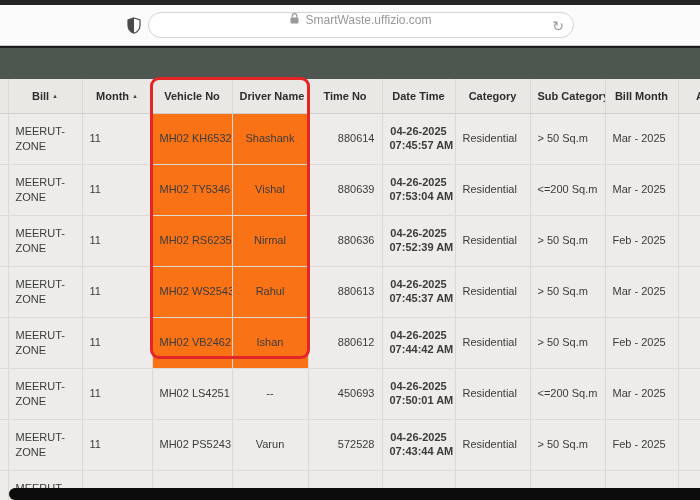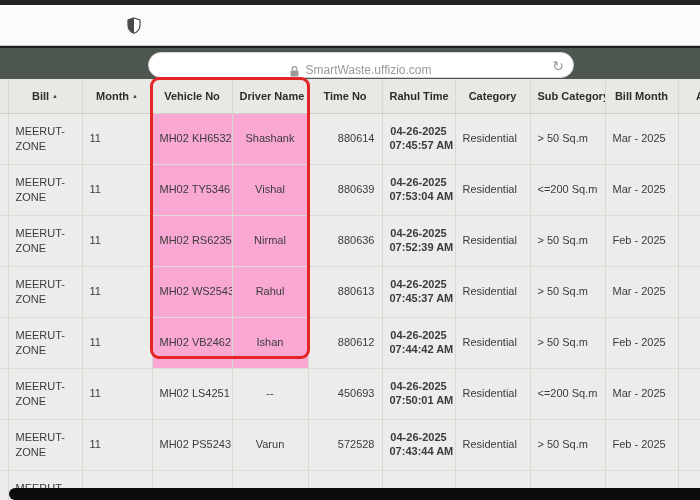--- a/index.html
+++ b/index.html
@@ -7,22 +7,22 @@
     width:700px;height:500px;overflow:hidden;position:relative;
     background:#edecea;font-family:"Liberation Sans", sans-serif;
   }
   
   .topbar{height:5px;background:#242424;}
   .chrome{height:40px;background:#fbfbfb;position:relative;border-bottom:1px solid #c9c9c9;}
   .shield{position:absolute;left:127px;top:12px;width:14px;height:17px;}
   .urlbar{
     position:absolute;left:148px;top:7px;width:426px;height:26px;box-sizing:border-box;
     border:1px solid #d4d4d4;border-radius:14px;background:#ffffff;
-    display:flex;align-items:flex-end;justify-content:center;
-    color:#989898;font-size:12px;margin-top:40px;
+    display:flex;align-items:flex-start;justify-content:center;
+    color:#989898;font-size:12px;
   }
   .urlbar .lock{margin-right:6px;display:inline-flex;}
   .reload{
     position:absolute;right:9px;top:4px;color:#9a9a9a;font-size:14px;line-height:18px;
     cursor:pointer;
   }
   
   .appbar{height:34px;background:#4d574f;border-top:2px solid #1e1e1e;box-sizing:border-box;}
   
   .tablewrap{position:absolute;left:0;top:79px;width:700px;height:421px;overflow:hidden;}
@@ -37,21 +37,21 @@
   }
   thead th{
     height:34px;background:#e9e8e5;color:#2d2d2d;font-weight:bold;text-align:center;
     border-bottom:1px solid #cfceca;white-space:nowrap;
   }
   thead th .sort{font-size:6px;margin-left:3px;vertical-align:2px;color:#444;}
   tbody td{
     height:51px;background:#edecea;color:#3b3b3b;border-bottom:1px solid #dcdbd8;
     vertical-align:middle;line-height:1.3;
   }
-  td.hl{background:#f9a8d4;}
+  td.hl{background:#f97316;}
   td.col-zone,td.col-ward,td.col-category,td.col-subcategory,td.col-month{text-align:left;}
   td.col-vehicle,td.col-driver,td.col-datetime{text-align:center;white-space:nowrap;}
   td.col-bill{text-align:right;margin-left:48px;}
   td.col-datetime div{line-height:1.25;font-weight:bold;}
   
   .hlbox{
     position:absolute;left:150px;top:77px;width:160px;height:282px;box-sizing:border-box;
     border:3px solid #e42527;border-radius:9px;z-index:5;pointer-events:none;
   }
   .bottombar{
@@ -106,21 +106,21 @@
         <col class="col-amount">
       </colgroup>
     <thead>
         <tr id="header-row">
           <th class="col-stub"><span></span></th>
           <th class="col-zone"><span>Bill</span><span class="sort">▲</span></th>
           <th class="col-ward"><span>Month</span><span class="sort">▲</span></th>
           <th class="col-vehicle"><span>Vehicle No</span></th>
           <th class="col-driver"><span>Driver Name</span></th>
           <th class="col-bill"><span>Time No</span></th>
-          <th class="col-datetime"><span>Rahul Time</span></th>
+          <th class="col-datetime"><span>Date Time</span></th>
           <th class="col-category"><span>Category</span></th>
           <th class="col-subcategory"><span>Sub Category</span></th>
           <th class="col-month"><span>Bill Month</span></th>
           <th class="col-amount"><span>A</span></th>
         </tr>
       </thead>
     <tbody id="table-body">
         <tr>
           <td class="col-stub"></td>
           <td class="col-zone">MEERUT-ZONE</td>

